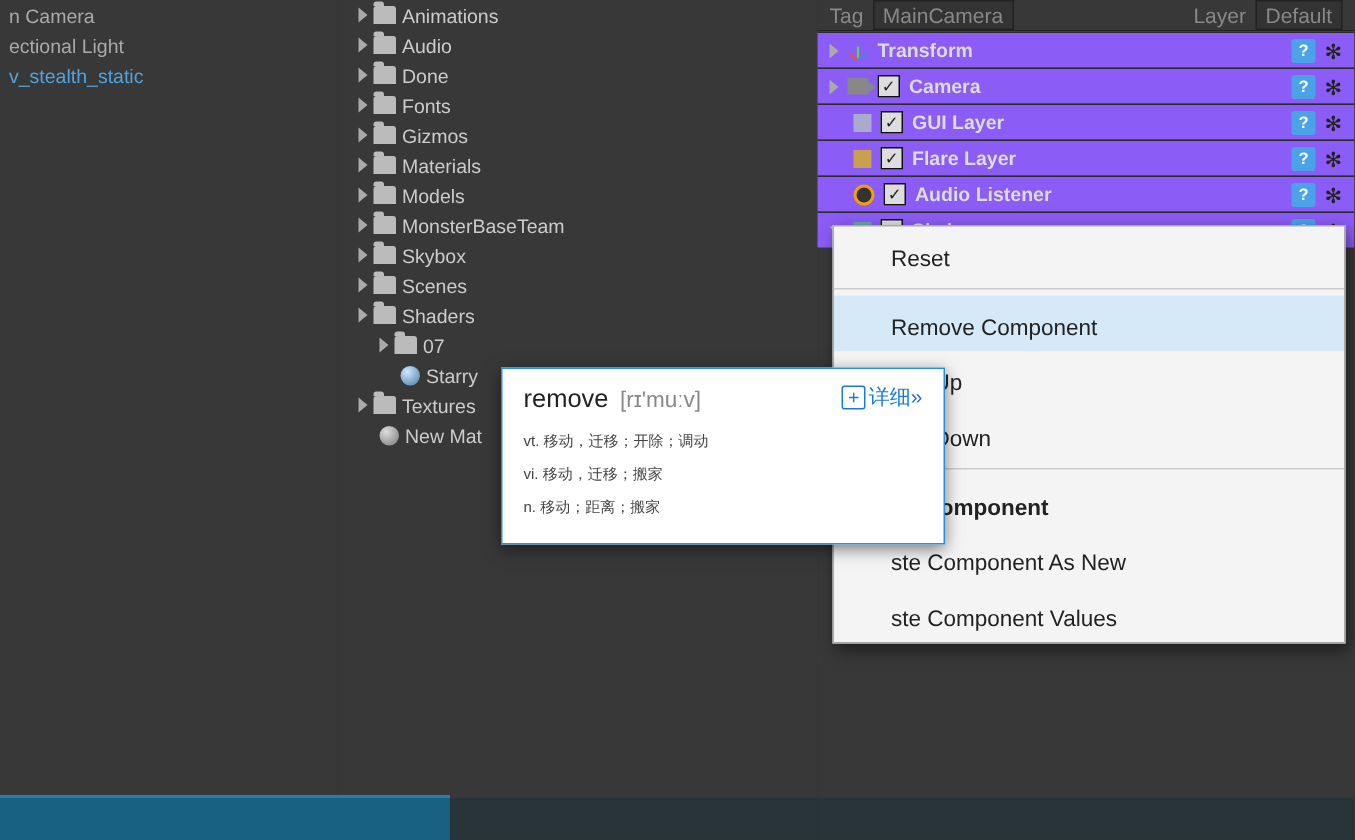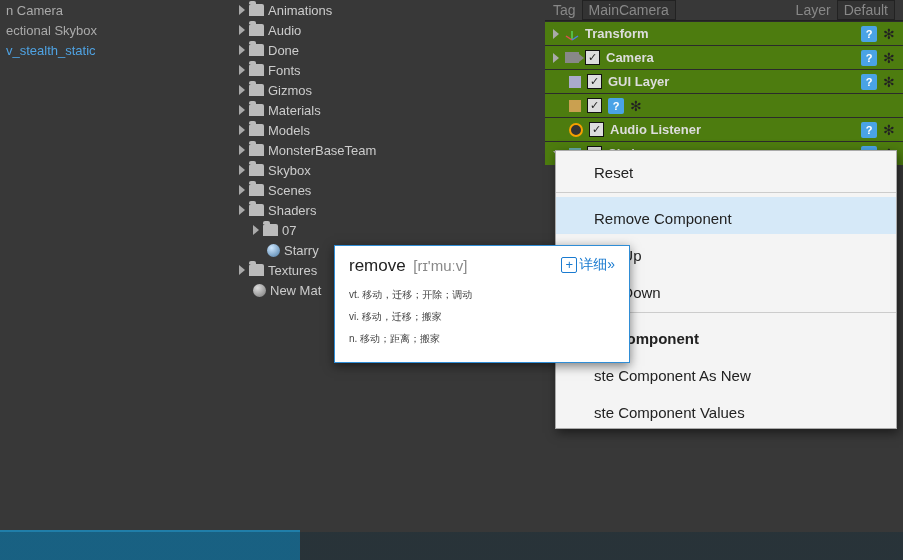--- a/index.html
+++ b/index.html
@@ -14,21 +14,21 @@
   .folder-icon{width:15px;height:12px;background:#bbb;border-radius:2px 2px 0 0;position:relative}
   .folder-icon::before{content:"";position:absolute;top:-3px;left:0;width:7px;height:3px;background:#bbb;border-radius:2px 2px 0 0}
   .sphere-icon{width:13px;height:13px;border-radius:50%;background:radial-gradient(circle at 35% 30%,#cfe8ff,#4a7aa5);}
   .mat-icon{width:13px;height:13px;border-radius:50%;background:radial-gradient(circle at 35% 30%,#ddd,#777);}
   .cut{color:#aaa}
   .link{color:#4fa3e3}
   .depth1{padding-left:14px}
   .depth2{padding-left:28px}
 
   
-  .comp{display:flex;align-items:center;height:23px;padding:0 6px 0 8px;gap:6px;border-top:1px solid #2b2b2b;background:#4d7c0f}
+  .comp{display:flex;align-items:center;height:23px;padding:0 6px 0 8px;gap:6px;border-top:1px solid #2b2b2b;background:#8b5cf6}
   .comp .fold{flex:0 0 auto}
   .chk{width:13px;height:13px;border:1px solid #111;background:#ddd;display:flex;align-items:center;justify-content:center;font-size:11px;color:#222}
   .comp-label{flex:1;font-weight:bold;color:#ddd}
   .help-icon{width:16px;height:16px;background:#4aa3e6;border-radius:2px;display:flex;align-items:center;justify-content:center;color:#fff;font-size:11px;font-weight:bold}
   .gear-icon{width:14px;height:14px;color:#222;font-size:14px;line-height:14px}
   .tri-icon{width:14px;height:14px;display:flex;align-items:center;justify-content:center}
   .tri-icon svg{width:14px;height:14px}
   .speaker{width:14px;height:14px;border-radius:50%;border:2px solid #f6a000;background:#333;box-sizing:border-box}
   .sq{width:12px;height:12px;background:#aac;}
   .cam-icon{width:14px;height:11px;background:#888;position:relative}
@@ -62,21 +62,21 @@
 <body>
 
 <div class="vline" style="left:225px"></div>
 <div class="vline" style="left:545px"></div>
 
 <div class="panel hierarchy">
   <div class="row">
       <span class="cut">n Camera</span>
     </div>
   <div class="row">
-      <span class="cut">ectional Skybox</span>
+      <span class="cut">ectional Light</span>
     </div>
   <div class="row">
       <span class="link">v_stealth_static</span>
     </div>
 </div>
 
 <div class="panel project">
   <div class="row depth1">
       <span class="fold right"></span>
       <span class="folder-icon"></span>
@@ -193,20 +193,21 @@
     <span class="chk">✓</span>
     <span class="comp-label">GUI Layer</span>
     <span class="help-icon">?</span>
     <span class="gear-icon">✻</span>
   </div>
 
   <div class="comp">
     <span style="width:10px"></span>
     <span class="sq" style="background:#caa050"></span>
     <span class="chk">✓</span>
+    <span class="comp-label">Flare Layer</span>
     <span class="help-icon">?</span>
     <span class="gear-icon">✻</span>
   </div>
 
   <div class="comp">
     <span style="width:10px"></span>
     <span class="speaker"></span>
     <span class="chk">✓</span>
     <span class="comp-label">Audio Listener</span>
     <span class="help-icon">?</span>

